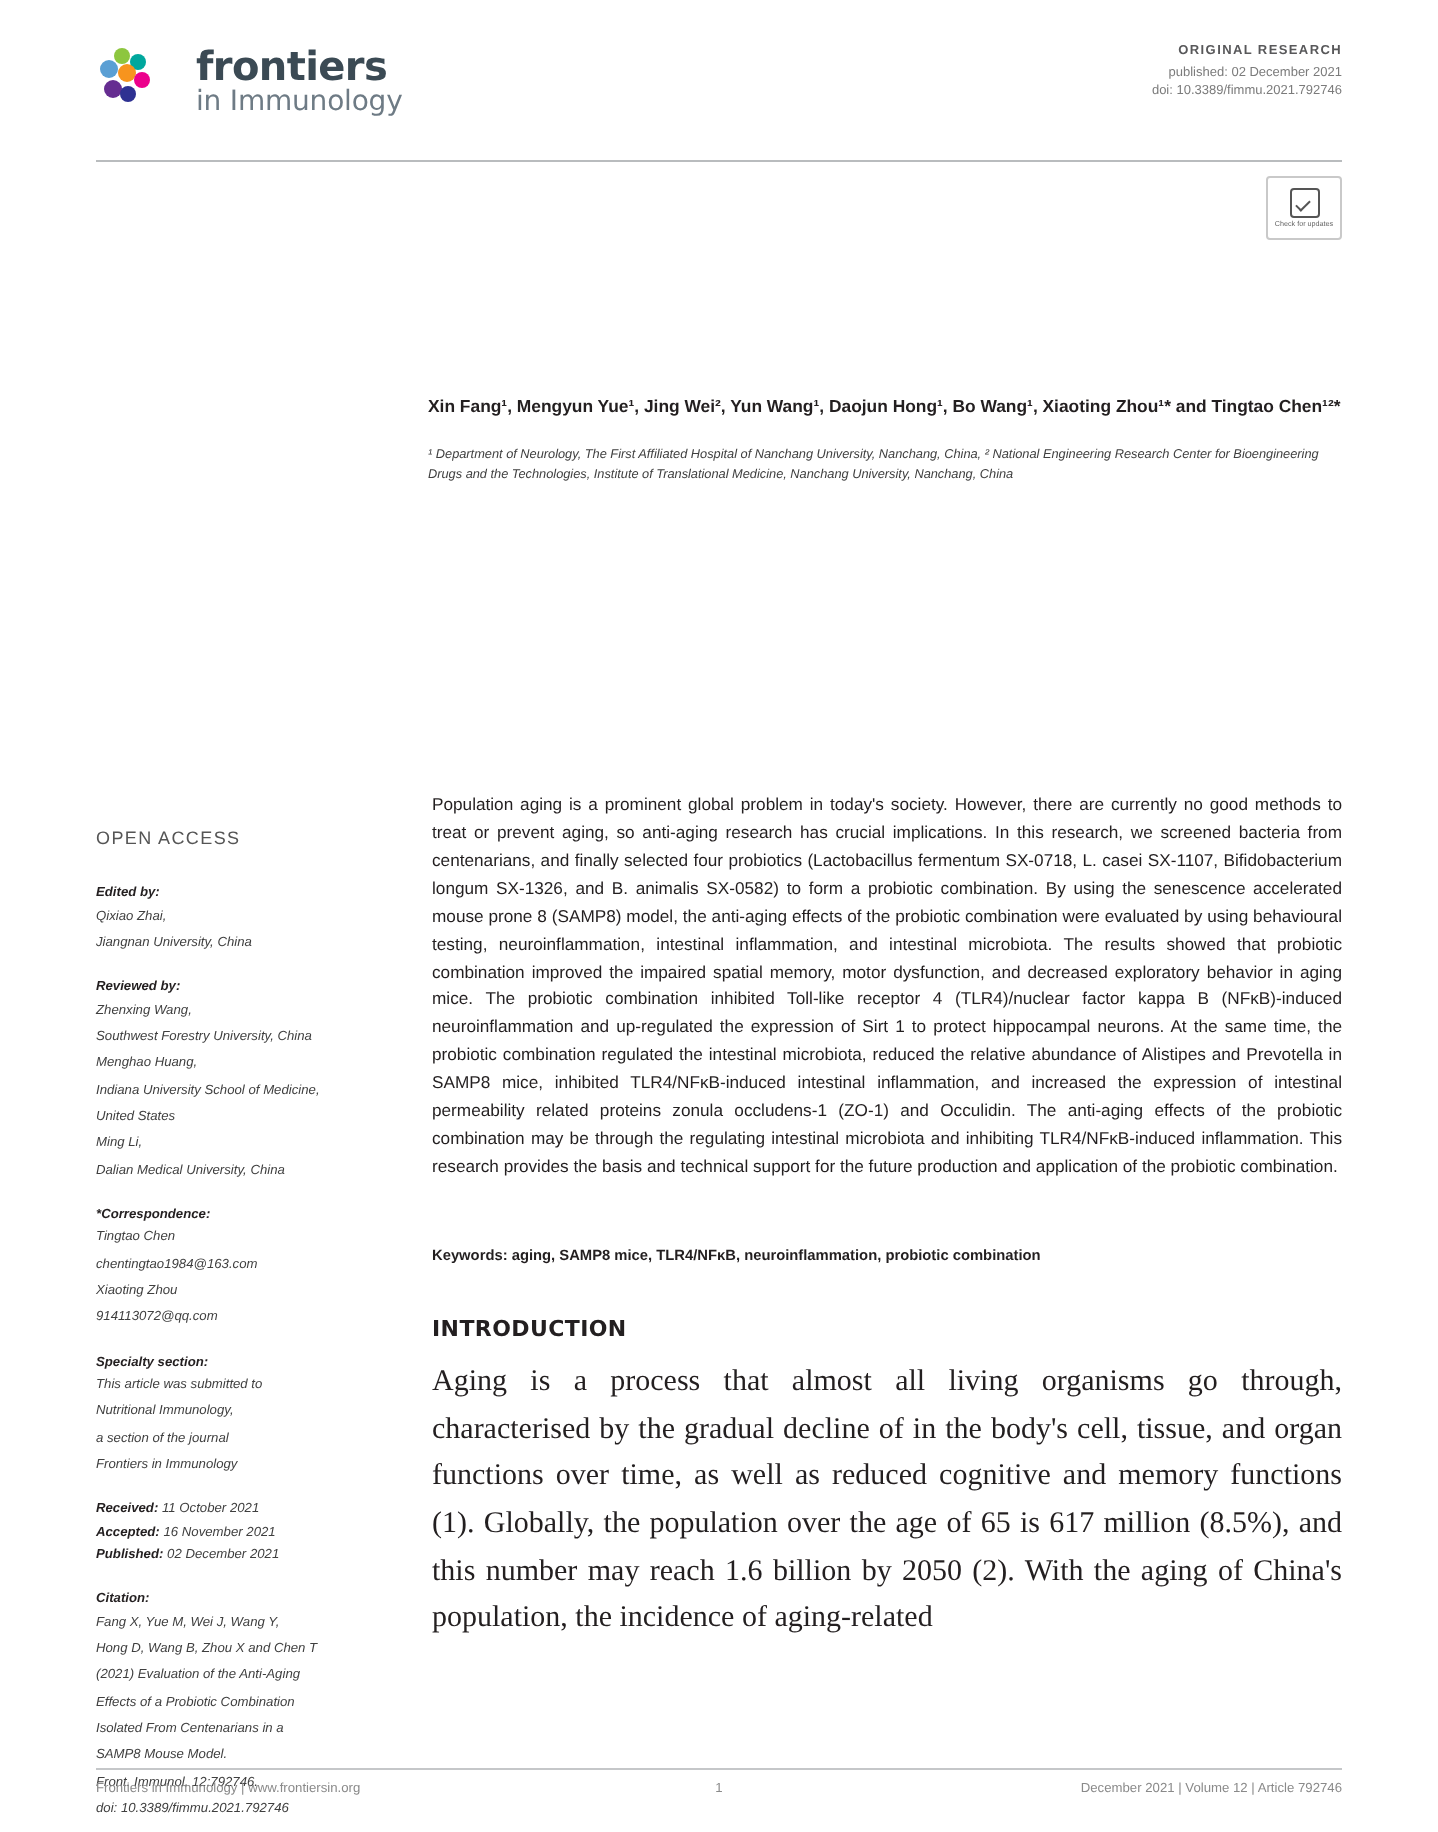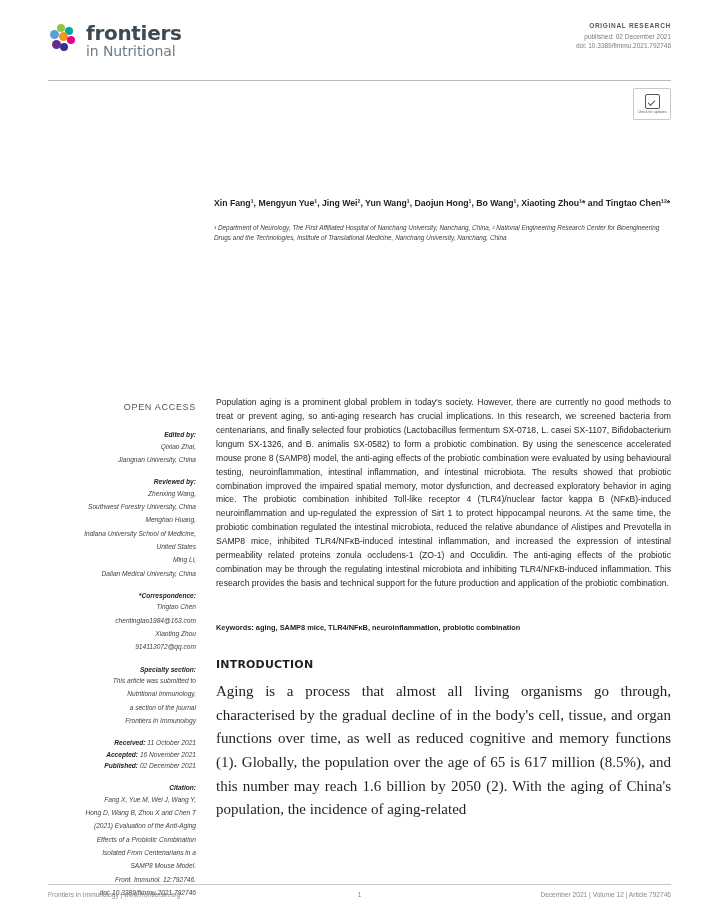--- a/index.html
+++ b/index.html
@@ -27,21 +27,21 @@
   .masthead {
     display: flex;
     align-items: flex-start;
     justify-content: space-between;
     padding-top: 22px;
     height: 52px;
   }
   .brand {
     display: flex;
     align-items: flex-start;
-    gap: 8px;
+    gap: 20px;
     justify-content: flex-end;
   }
   .brand-logo {
     width: 30px;
     height: 32px;
     position: relative;
     margin-top: 2px;
   }
   .dot {
     position: absolute;
@@ -158,23 +158,23 @@
     font-style: italic;
     line-height: 1.62;
     color: #404040;
     margin-top: 12px;
   }
 
   
   .leftcol {
     position: absolute;
     left: 48px;
-    top: 400px;
+    top: 412px;
     width: 148px;
-    text-align: right;
+    text-align: left;
     font-family: "Liberation Sans", sans-serif;
     font-size: 6.6px;
     line-height: 1.72;
     color: #3f3f3f;
   }
   .leftcol .openaccess {
     font-family: "Liberation Sans", sans-serif;
     font-size: 9px;
     letter-spacing: 0.7px;
     color: #555;
@@ -255,21 +255,21 @@
         <span class="dot" style="left:9px;  top:0px;  width:8px;  height:8px;  background:#8dc63f;"></span>
         <span class="dot" style="left:17px; top:3px;  width:8px;  height:8px;  background:#00a79d;"></span>
         <span class="dot" style="left:2px;  top:6px;  width:9px;  height:9px;  background:#5a9fd4;"></span>
         <span class="dot" style="left:11px; top:8px;  width:9px;  height:9px;  background:#f7941e;"></span>
         <span class="dot" style="left:19px; top:12px; width:8px;  height:8px;  background:#ec008c;"></span>
         <span class="dot" style="left:4px;  top:16px; width:9px;  height:9px;  background:#662d91;"></span>
         <span class="dot" style="left:12px; top:19px; width:8px;  height:8px;  background:#2e3192;"></span>
       </div>
       <div class="brand-text">
         <div class="brand-name">frontiers</div>
-        <div class="brand-sub">in Nutritional</div>
+        <div class="brand-sub">in Immunology</div>
       </div>
     </div>
     <div class="pubinfo">
       <div class="kicker">ORIGINAL RESEARCH</div>
       <div class="line">published: 02 December 2021</div>
       <div class="line">doi: 10.3389/fimmu.2021.792746</div>
     </div>
   </div>
   <div class="rule"></div>
 

